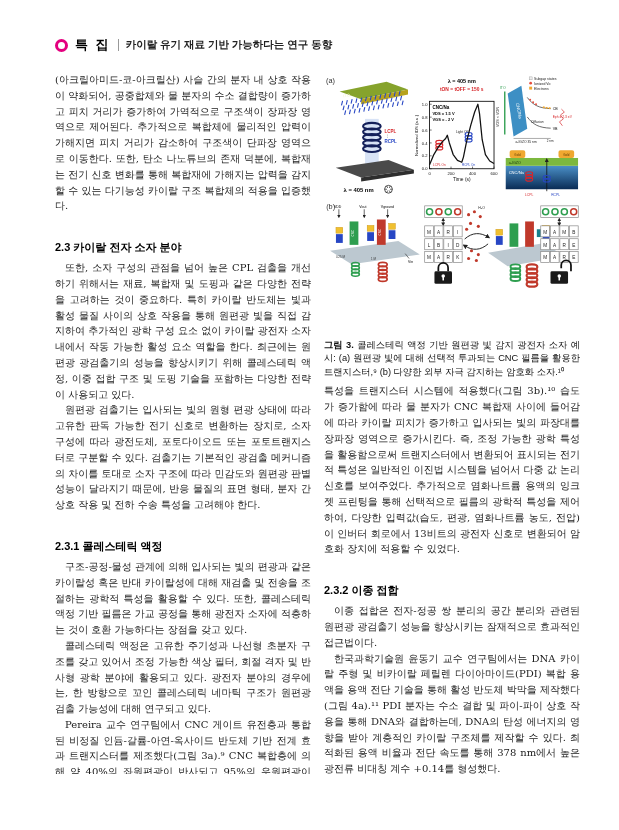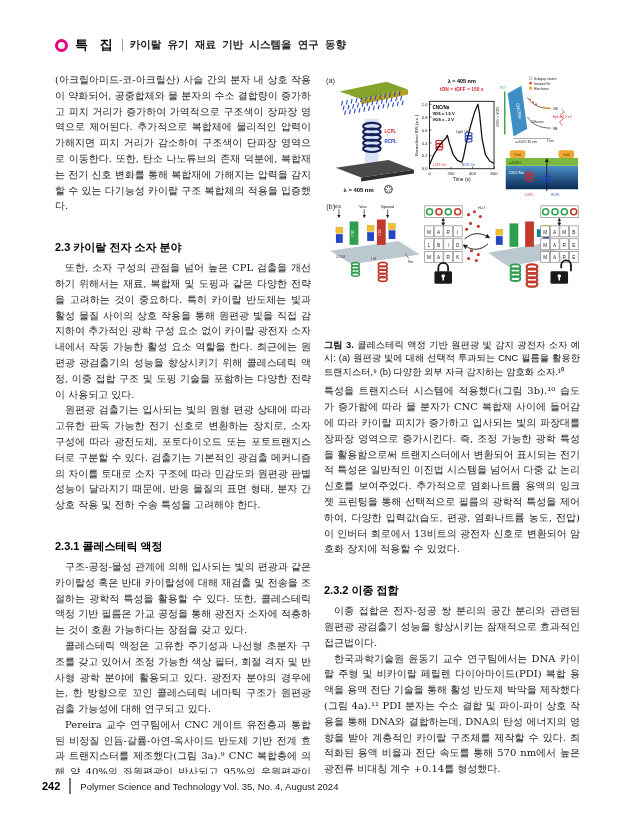--- a/index.html
+++ b/index.html
@@ -1,19 +1,19 @@
 <!DOCTYPE html>
 <html><head>
 <meta charset="utf-8">
 <style>
   html,body{margin:0;padding:0;background:#ffffff;}
   body{width:619px;height:830px;position:relative;font-family:"DejaVu Serif",serif;color:#1a1a1a;overflow:hidden;}
   .page{position:absolute;inset:0;overflow:hidden;}
   
-  .header{position:absolute;top:36px;left:55px;right:39px;display:flex;align-items:center;gap:7px;font-family:Liberation Mono, monospace;}
+  .header{position:absolute;top:36px;left:55px;right:39px;display:flex;align-items:center;gap:7px;font-family:Liberation Sans, sans-serif;}
   .ring{width:7px;height:7px;border:3px solid #e4007f;border-radius:50%;flex:0 0 auto;}
   .badge{font-weight:800;font-size:13px;letter-spacing:2px;color:#000;}
   .hdiv{width:1px;height:12px;background:#999;}
   .topic{font-size:10.5px;font-weight:700;color:#222;}
   
   .content{position:absolute;top:72px;left:55px;width:525px;height:702px;display:flex;gap:13px;overflow:hidden;}
   .col{width:256px;}
   p.body{font-size:10px;line-height:15.8px;text-align:justify;margin:0;}
   p.ind{text-indent:1em;}
   h4.sec{font-family:"Liberation Sans",sans-serif;font-size:11px;font-weight:700;margin:26px 0 5px;color:#000;}
@@ -30,21 +30,21 @@
 </style>
 </head>
 <body>
 
 <div class="page">
 
   <div class="header">
     <span class="ring"></span>
     <span class="badge">특 집</span>
     <span class="hdiv"></span>
-    <span class="topic">카이랄 유기 재료 기반 시스템을 연구 동향</span>
+    <span class="topic">카이랄 유기 재료 기반 가능하다는 연구 동향</span>
   </div>
 
   <div class="content">
 
     <div class="col">
       <p class="body">(아크릴아미드-코-아크릴산) 사슬 간의 분자 내 상호 작용이 약화되어, 공중합체와 물 분자의 수소 결합량이 증가하고 피치 거리가 증가하여 가역적으로 구조색이 장파장 영역으로 제어된다. 추가적으로 복합체에 물리적인 압력이 가해지면 피치 거리가 감소하여 구조색이 단파장 영역으로 이동한다. 또한, 탄소 나노튜브의 존재 덕분에, 복합재는 전기 신호 변화를 통해 복합재에 가해지는 압력을 감지할 수 있는 다기능성 카이랄 구조 복합체의 적용을 입증했다.</p>
       <h4 class="sec">2.3 카이랄 전자 소자 분야</h4>
       <p class="body ind">또한, 소자 구성의 관점을 넘어 높은 CPL 검출을 개선하기 위해서는 재료, 복합재 및 도핑과 같은 다양한 전략을 고려하는 것이 중요하다. 특히 카이랄 반도체는 빛과 활성 물질 사이의 상호 작용을 통해 원편광 빛을 직접 감지하여 추가적인 광학 구성 요소 없이 카이랄 광전자 소자 내에서 작동 가능한 활성 요소 역할을 한다. 최근에는 원편광 광검출기의 성능을 향상시키기 위해 콜레스테릭 액정, 이중 접합 구조 및 도핑 기술을 포함하는 다양한 전략이 사용되고 있다.</p>
       <p class="body ind">원편광 검출기는 입사되는 빛의 원형 편광 상태에 따라 고유한 판독 가능한 전기 신호로 변환하는 장치로, 소자 구성에 따라 광전도체, 포토다이오드 또는 포토트랜지스터로 구분할 수 있다. 검출기는 기본적인 광검출 메커니즘의 차이를 토대로 소자 구조에 따라 민감도와 원편광 판별 성능이 달라지기 때문에, 반응 물질의 표면 형태, 분자 간 상호 작용 및 전하 수송 특성을 고려해야 한다.</p>
       <h4 class="sec">2.3.1 콜레스테릭 액정</h4>
@@ -407,23 +407,18 @@
 
         <figcaption>
           <b>그림 3.</b>
           <span>콜레스테릭 액정 기반 원편광 빛 감지 광전자 소자 예시: (a) 원편광 빛에 대해 선택적 투과되는 CNC 필름을 활용한 트랜지스터,⁹ (b) 다양한 외부 자극 감지하는 암호화 소자.¹⁰</span>
         </figcaption>
       </figure>
 
       <p class="body">특성을 트랜지스터 시스템에 적용했다(그림 3b).¹⁰ 습도가 증가함에 따라 물 분자가 CNC 복합재 사이에 들어감에 따라 카이랄 피치가 증가하고 입사되는 빛의 파장대를 장파장 영역으로 증가시킨다. 즉, 조정 가능한 광학 특성을 활용함으로써 트랜지스터에서 변환되어 표시되는 전기적 특성은 일반적인 이진법 시스템을 넘어서 다중 값 논리 신호를 보여주었다. 추가적으로 염화나트륨 용액의 잉크젯 프린팅을 통해 선택적으로 필름의 광학적 특성을 제어하여, 다양한 입력값(습도, 편광, 염화나트륨 농도, 전압)이 인버터 회로에서 13비트의 광전자 신호로 변환되어 암호화 장치에 적용할 수 있었다.</p>
       <h4 class="sec">2.3.2 이종 접합</h4>
       <p class="body ind">이종 접합은 전자-정공 쌍 분리의 공간 분리와 관련된 원편광 광검출기 성능을 향상시키는 잠재적으로 효과적인 접근법이다.</p>
-      <p class="body ind">한국과학기술원 윤동기 교수 연구팀에서는 DNA 카이랄 주형 및 비카이랄 페릴렌 다이아마이드(PDI) 복합 용액을 용액 전단 기술을 통해 활성 반도체 박막을 제작했다(그림 4a).¹¹ PDI 분자는 수소 결합 및 파이-파이 상호 작용을 통해 DNA와 결합하는데, DNA의 탄성 에너지의 영향을 받아 계층적인 카이랄 구조체를 제작할 수 있다. 최적화된 용액 비율과 전단 속도를 통해 570 nm에서 높은 광전류 비대칭 계수 +0.14를 형성했다.</p>
+      <p class="body ind">한국과학기술원 윤동기 교수 연구팀에서는 DNA 카이랄 주형 및 비카이랄 페릴렌 다이아마이드(PDI) 복합 용액을 용액 전단 기술을 통해 활성 반도체 박막을 제작했다(그림 4a).¹¹ PDI 분자는 수소 결합 및 파이-파이 상호 작용을 통해 DNA와 결합하는데, DNA의 탄성 에너지의 영향을 받아 계층적인 카이랄 구조체를 제작할 수 있다. 최적화된 용액 비율과 전단 속도를 통해 378 nm에서 높은 광전류 비대칭 계수 +0.14를 형성했다.</p>
       <p class="body ind">서울대학교 오준학 교수 연구팀에서는 카이랄 도펀트 1,10-bi-2-나프톨 유도체(R5011 및 S5011)와 비 카이랄 유기 반도체(PCPDTTBTT)와 혼합하여 이종접합 구조체를 형성했다(그림 4b).¹² 추가적인 열 어닐링을 통해 게스트 반도체 폴리머가 카이랄 도펀트의 영향을 받아 한쪽 방향으로</p>
     </div>
   </div>
 
-  <div class="footer">
-    <span class="pgnum">242</span>
-    <span class="fdiv"></span>
-    <span class="journal">Polymer Science and Technology  Vol. 35, No. 4, August 2024</span>
-  </div>
 </div>
 
 </body></html>

